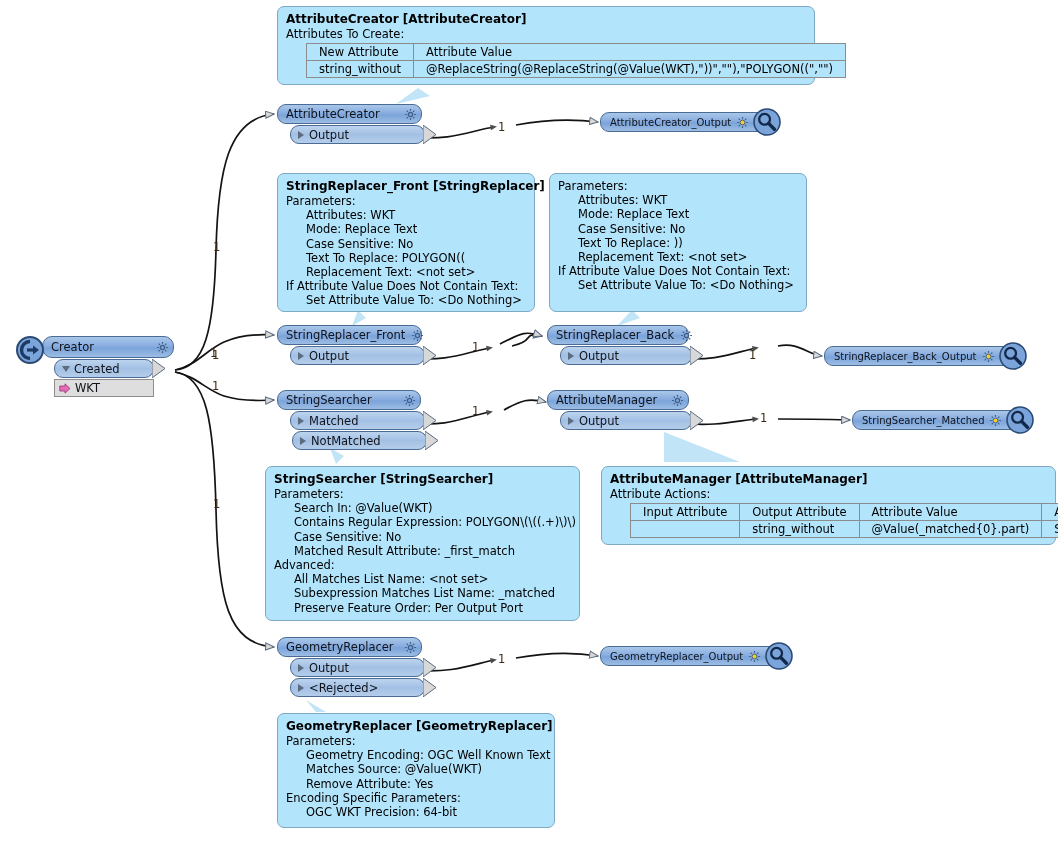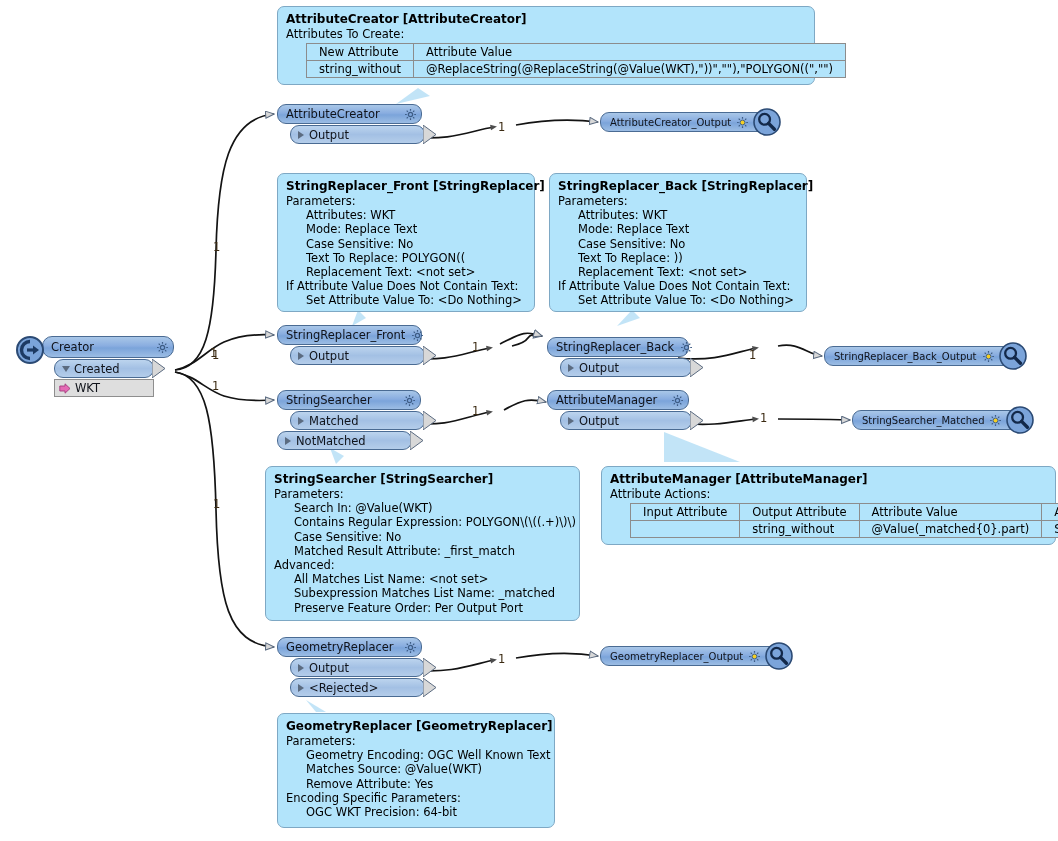--- a/index.html
+++ b/index.html
@@ -153,21 +153,20 @@
     <div class="ln in1">Attributes: WKT</div>
     <div class="ln in1">Mode: Replace Text</div>
     <div class="ln in1">Case Sensitive: No</div>
     <div class="ln in1">Text To Replace: POLYGON((</div>
     <div class="ln in1">Replacement Text: &lt;not set&gt;</div>
     <div class="ln">If Attribute Value Does Not Contain Text:</div>
     <div class="ln in1">Set Attribute Value To: &lt;Do Nothing&gt;</div>
   </div>
 
   <div class="anno" style="left:549px;top:173px;width:258px;height:139px;">
-    <div class="atitle">StringReplacer_Back [StringReplacer]</div>
     <div class="ln">Parameters:</div>
     <div class="ln in1">Attributes: WKT</div>
     <div class="ln in1">Mode: Replace Text</div>
     <div class="ln in1">Case Sensitive: No</div>
     <div class="ln in1">Text To Replace: ))</div>
     <div class="ln in1">Replacement Text: &lt;not set&gt;</div>
     <div class="ln">If Attribute Value Does Not Contain Text:</div>
     <div class="ln in1">Set Attribute Value To: &lt;Do Nothing&gt;</div>
   </div>
 
@@ -286,21 +285,21 @@
     </div>
     <div class="port" style="width:135px;margin-left:13px;">
       <span class="tri"></span>
       <span>Output</span>
       <svg class="tag" viewBox="0 0 14 19">
         <path d="M0,0 L13,9.5 L0,19 z" fill="#d8d8d8" stroke="#5b6b80" stroke-width="1"></path>
       </svg>
     </div>
   </div>
 
-  <div class="node" style="left:547px;top:337px;width:142px;">
+  <div class="node" style="left:547px;top:325px;width:142px;">
     <div class="nhead" style="width:142px;">
       <span class="nm">StringReplacer_Back</span>
       <span class="gear">
         <svg width="13" height="13" viewBox="0 0 16 16">
             <g fill="none" stroke="#3e5d86" stroke-width="1.5">
           <circle cx="8" cy="8" r="2.6"></circle>
           <path d="M8,1.3 L8,3.4 M8,12.6 L8,14.7 M1.3,8 L3.4,8 M12.6,8 L14.7,8
                    M3.3,3.3 L4.8,4.8 M11.2,11.2 L12.7,12.7 M12.7,3.3 L11.2,4.8 M4.8,11.2 L3.3,12.7"></path>
         </g>
           </svg>
@@ -328,21 +327,21 @@
           </svg>
       </span>
     </div>
     <div class="port" style="width:135px;margin-left:13px;">
       <span class="tri"></span>
       <span>Matched</span>
       <svg class="tag" viewBox="0 0 14 19">
         <path d="M0,0 L13,9.5 L0,19 z" fill="#d8d8d8" stroke="#5b6b80" stroke-width="1"></path>
       </svg>
     </div>
-    <div class="port" style="width:135px;margin-left:0;">
+    <div class="port" style="width:135px;margin-left:15px;">
       <span class="tri"></span>
       <span>NotMatched</span>
       <svg class="tag" viewBox="0 0 14 19">
         <path d="M0,0 L13,9.5 L0,19 z" fill="#d8d8d8" stroke="#5b6b80" stroke-width="1"></path>
       </svg>
     </div>
   </div>
 
   <div class="node" style="left:547px;top:390px;width:142px;">
     <div class="nhead" style="width:142px;">

